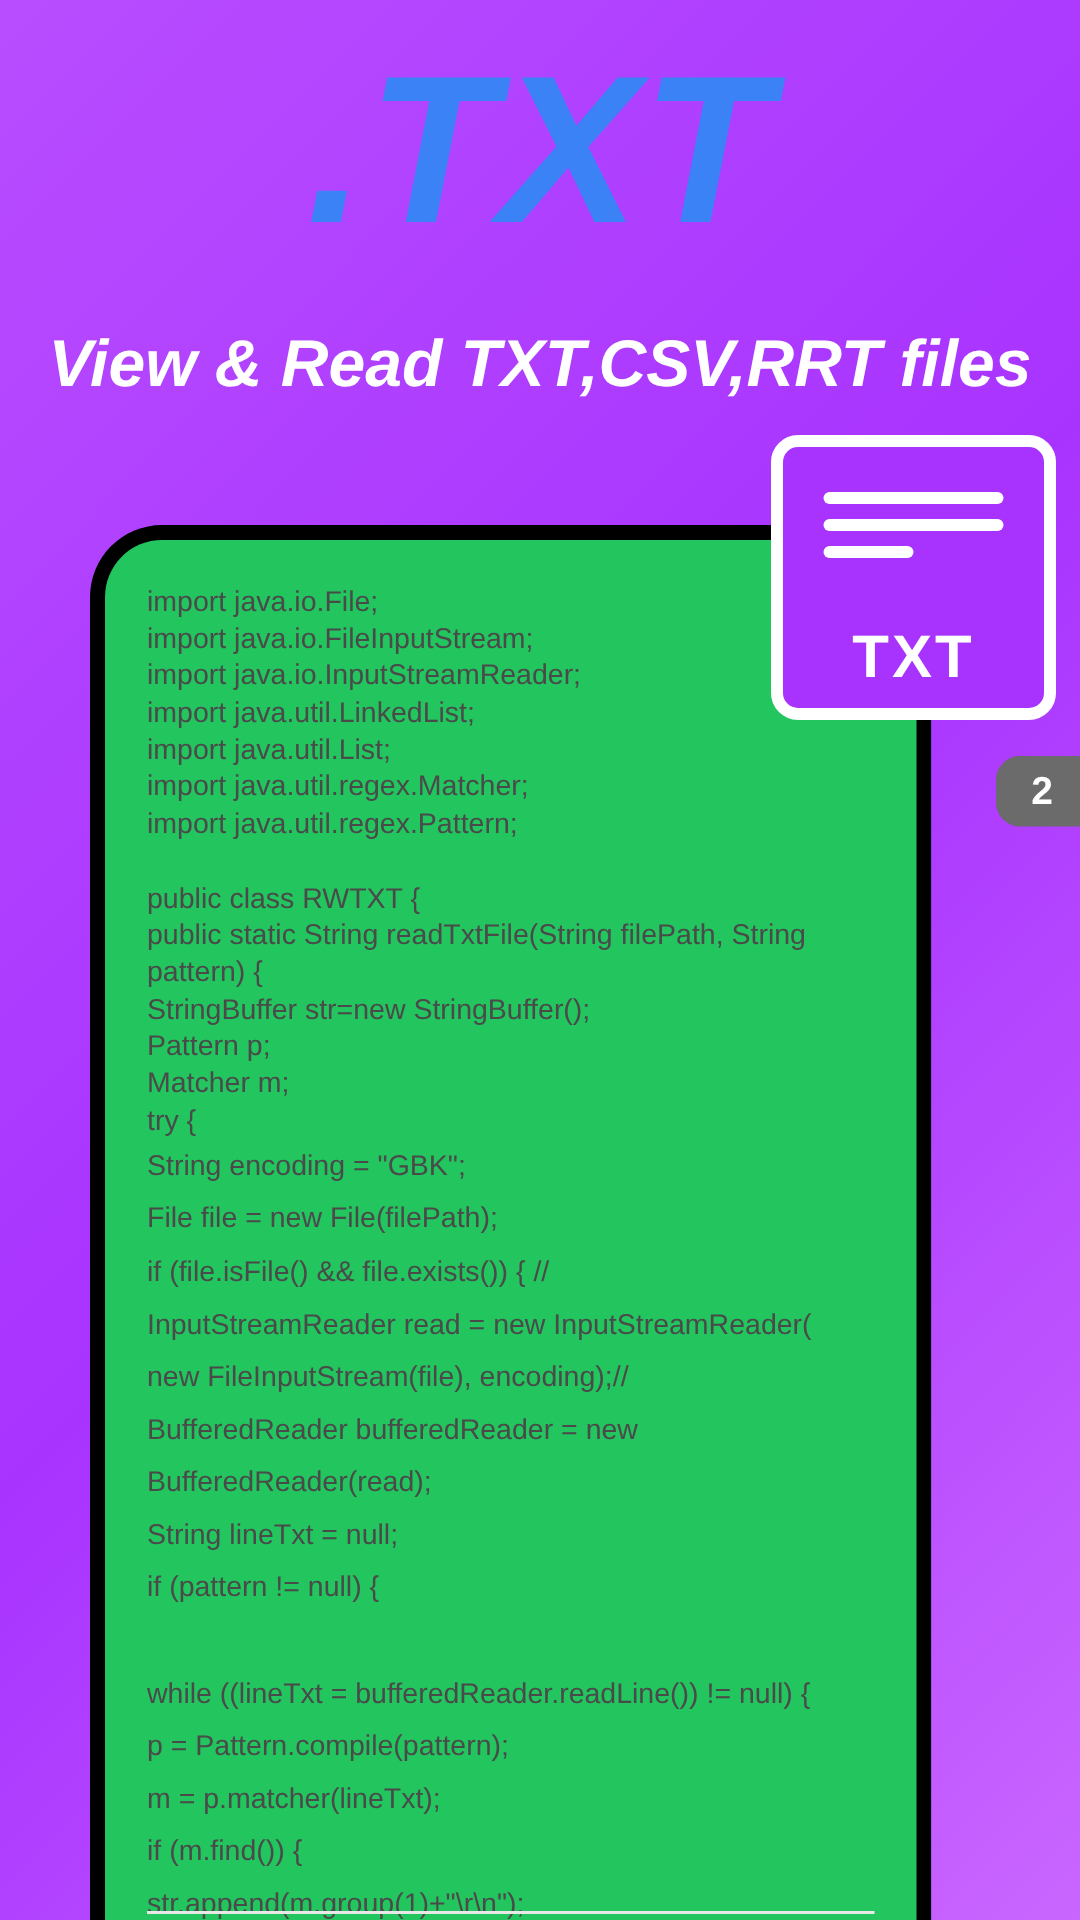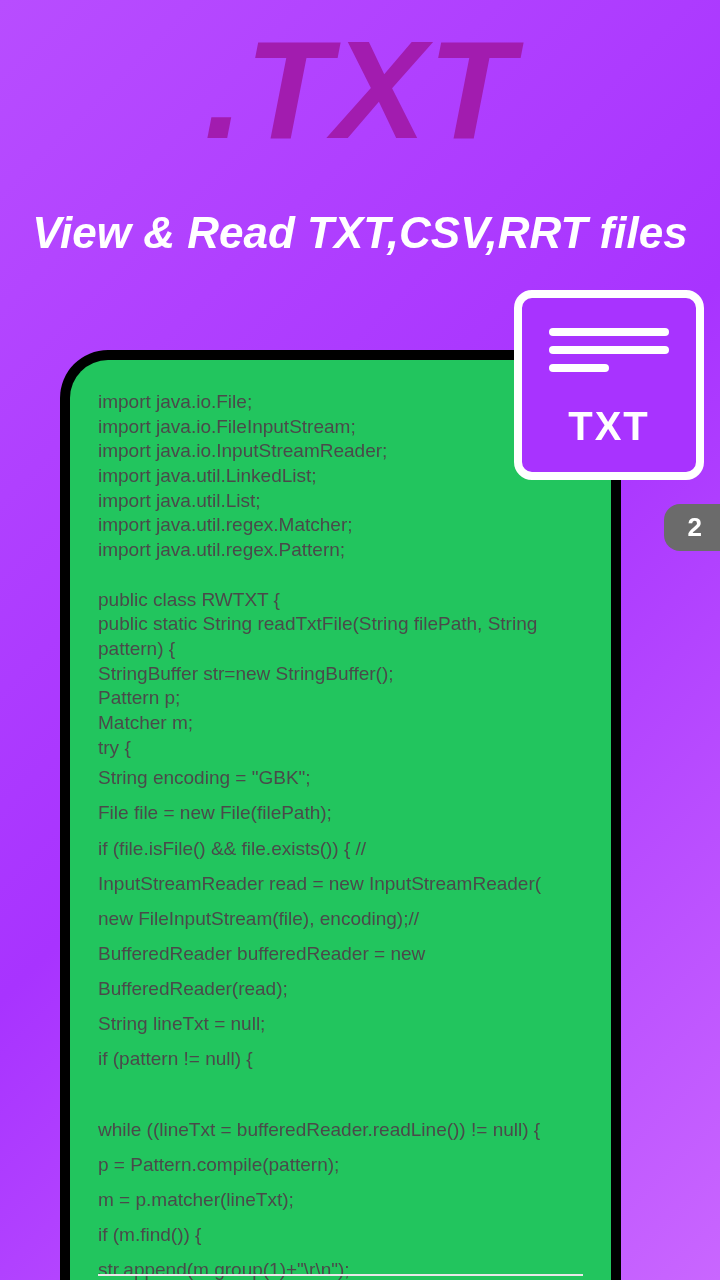--- a/index.html
+++ b/index.html
@@ -6,25 +6,25 @@
     body {
       width: 720px;
       height: 1280px;
       background: linear-gradient(135deg, #b84dff 0%, #a833ff 50%, #c966ff 100%);
       font-family: -apple-system, BlinkMacSystemFont, 'Segoe UI', Arial, sans-serif;
       overflow: hidden;
       position: relative;
     }
     .hero-title {
       text-align: center;
-      color: #a21caf;
+      color: #3b82f6;
       font-weight: 900;
       font-size: 140px;
       letter-spacing: 2px;
-      padding-top: 20px;
+      padding-top: 30px;
       line-height: 1;
       font-style: italic;
     }
     .subtitle {
       text-align: center;
       color: #fff;
       font-weight: 800;
       font-size: 44px;
       margin-top: 44px;
       line-height: 1.3;
@@ -74,21 +74,21 @@
       border-radius: 4px;
       margin-bottom: 10px;
     }
     .badge-line.l1 { width: 120px; }
     .badge-line.l2 { width: 120px; }
     .badge-line.l3 { width: 60px; }
     .badge-text {
       color: #fff;
       font-weight: 800;
       font-size: 40px;
-      margin-top: 22px;
+      margin-top: 34px;
       letter-spacing: 2px;
     }
     .page-pill {
       position: absolute;
       right: 0;
       top: 504px;
       background: #6b6b6b;
       color: #fff;
       font-size: 26px;
       font-weight: 600;

